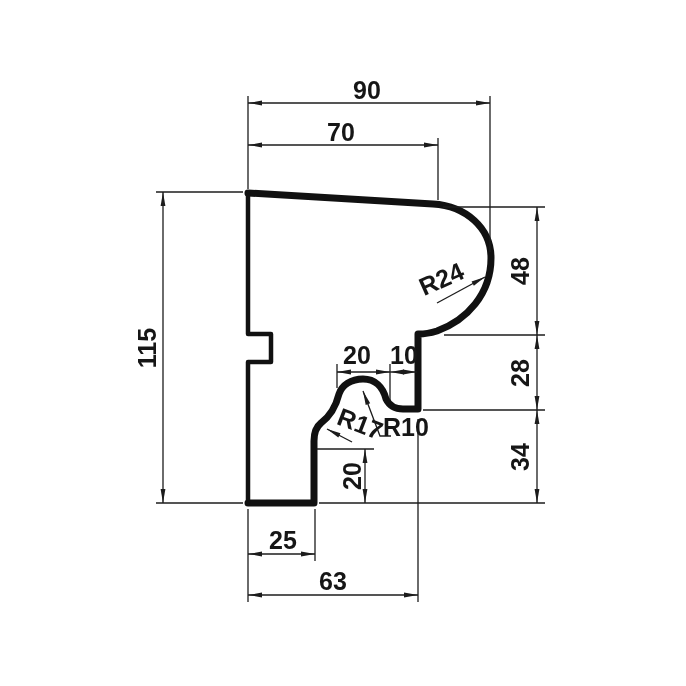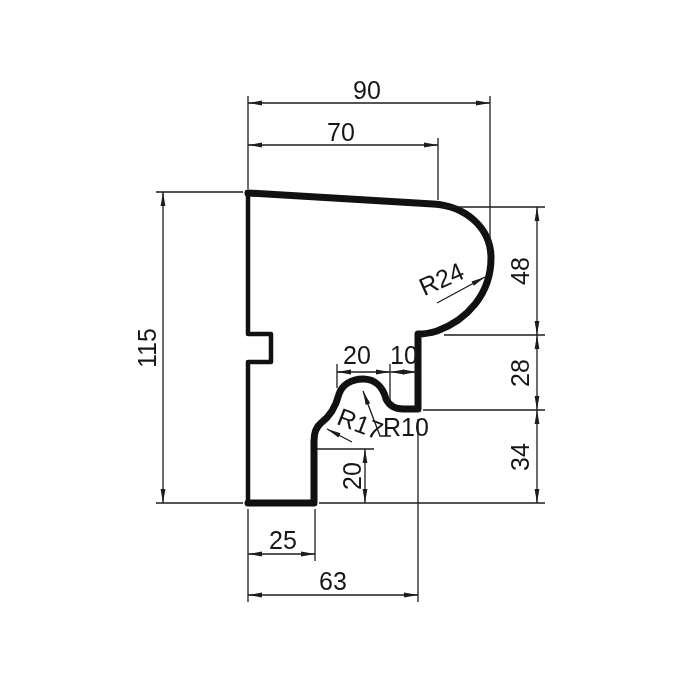--- a/index.html
+++ b/index.html
@@ -1,16 +1,16 @@
 <!DOCTYPE html>
 <html><head>
 <meta charset="utf-8">
 <style>
   html,body{margin:0;padding:0;background:#ffffff;}
-  .canvas{position:relative;width:686px;height:686px;background:#ffffff;overflow:hidden;}
+  .canvas{position:relative;width:686px;height:686px;background:#ffffff;overflow:hidden;font-weight:bold;}
   svg{position:absolute;left:0;top:0;}
   text{font-family:"Liberation Sans","DejaVu Sans",sans-serif;font-size:25px;fill:#161616;}
   .thin{stroke:#1c1c1c;stroke-width:1.3;fill:none;}
   .thick{stroke:#111111;stroke-width:7;fill:none;stroke-linecap:round;stroke-linejoin:round;}
   .thinwall{stroke:#111111;stroke-width:4.5;fill:none;stroke-linecap:round;stroke-linejoin:round;}
 </style>
 </head>
 <body>
 
 <div class="canvas">

